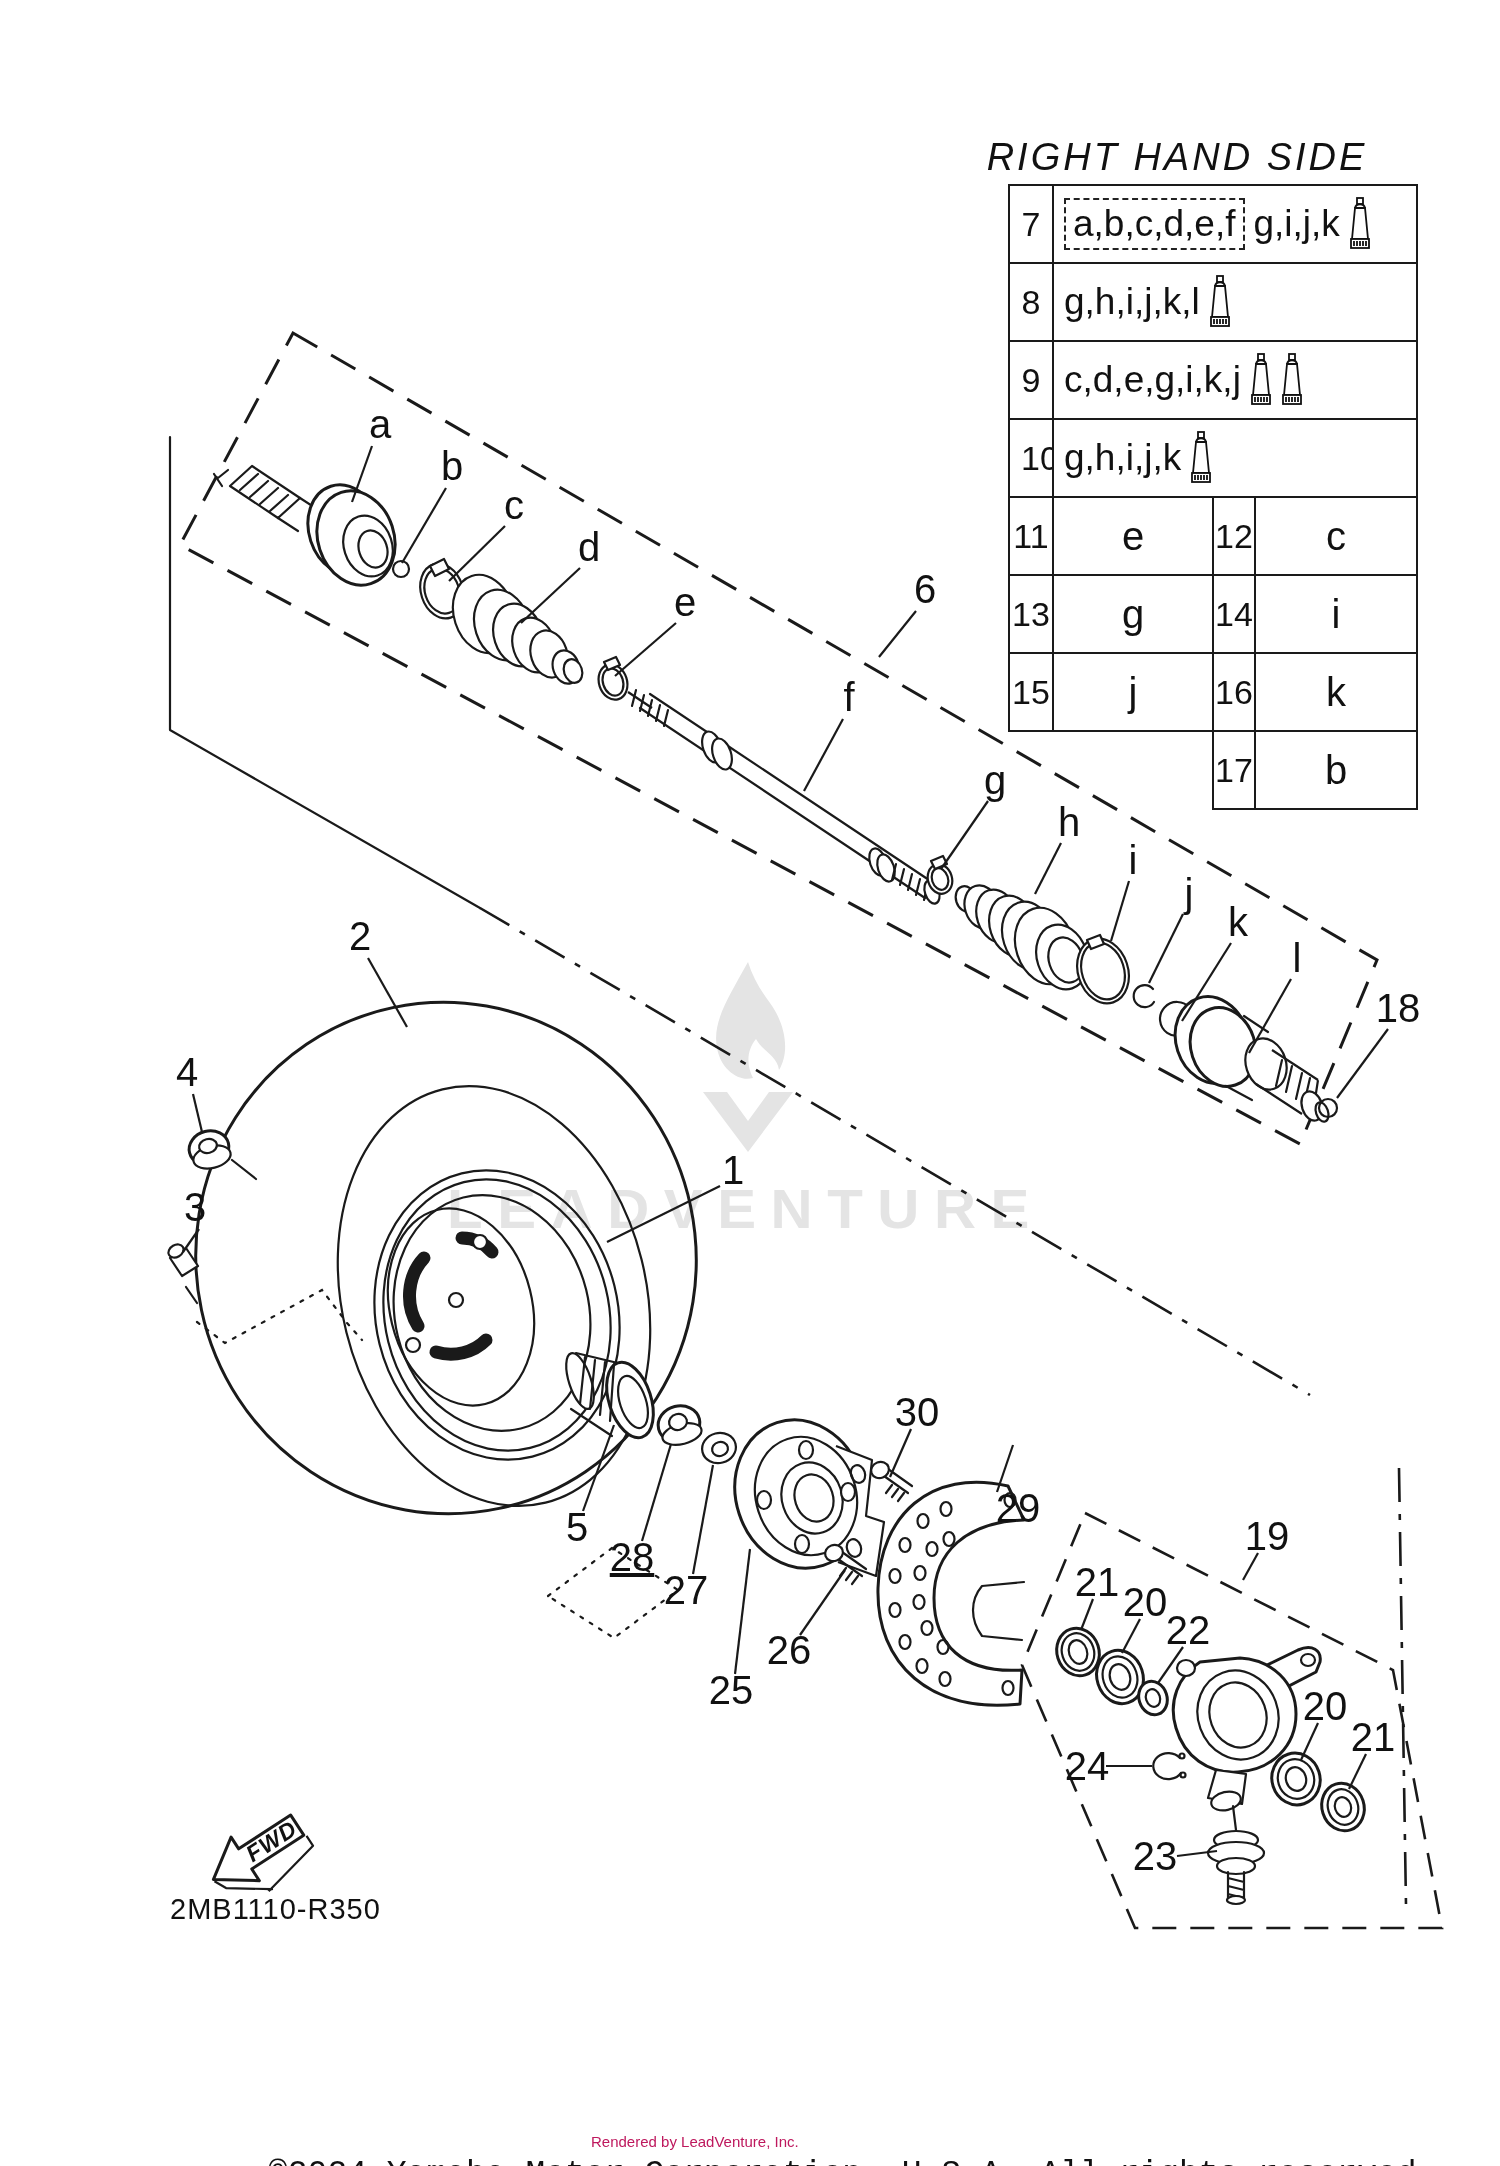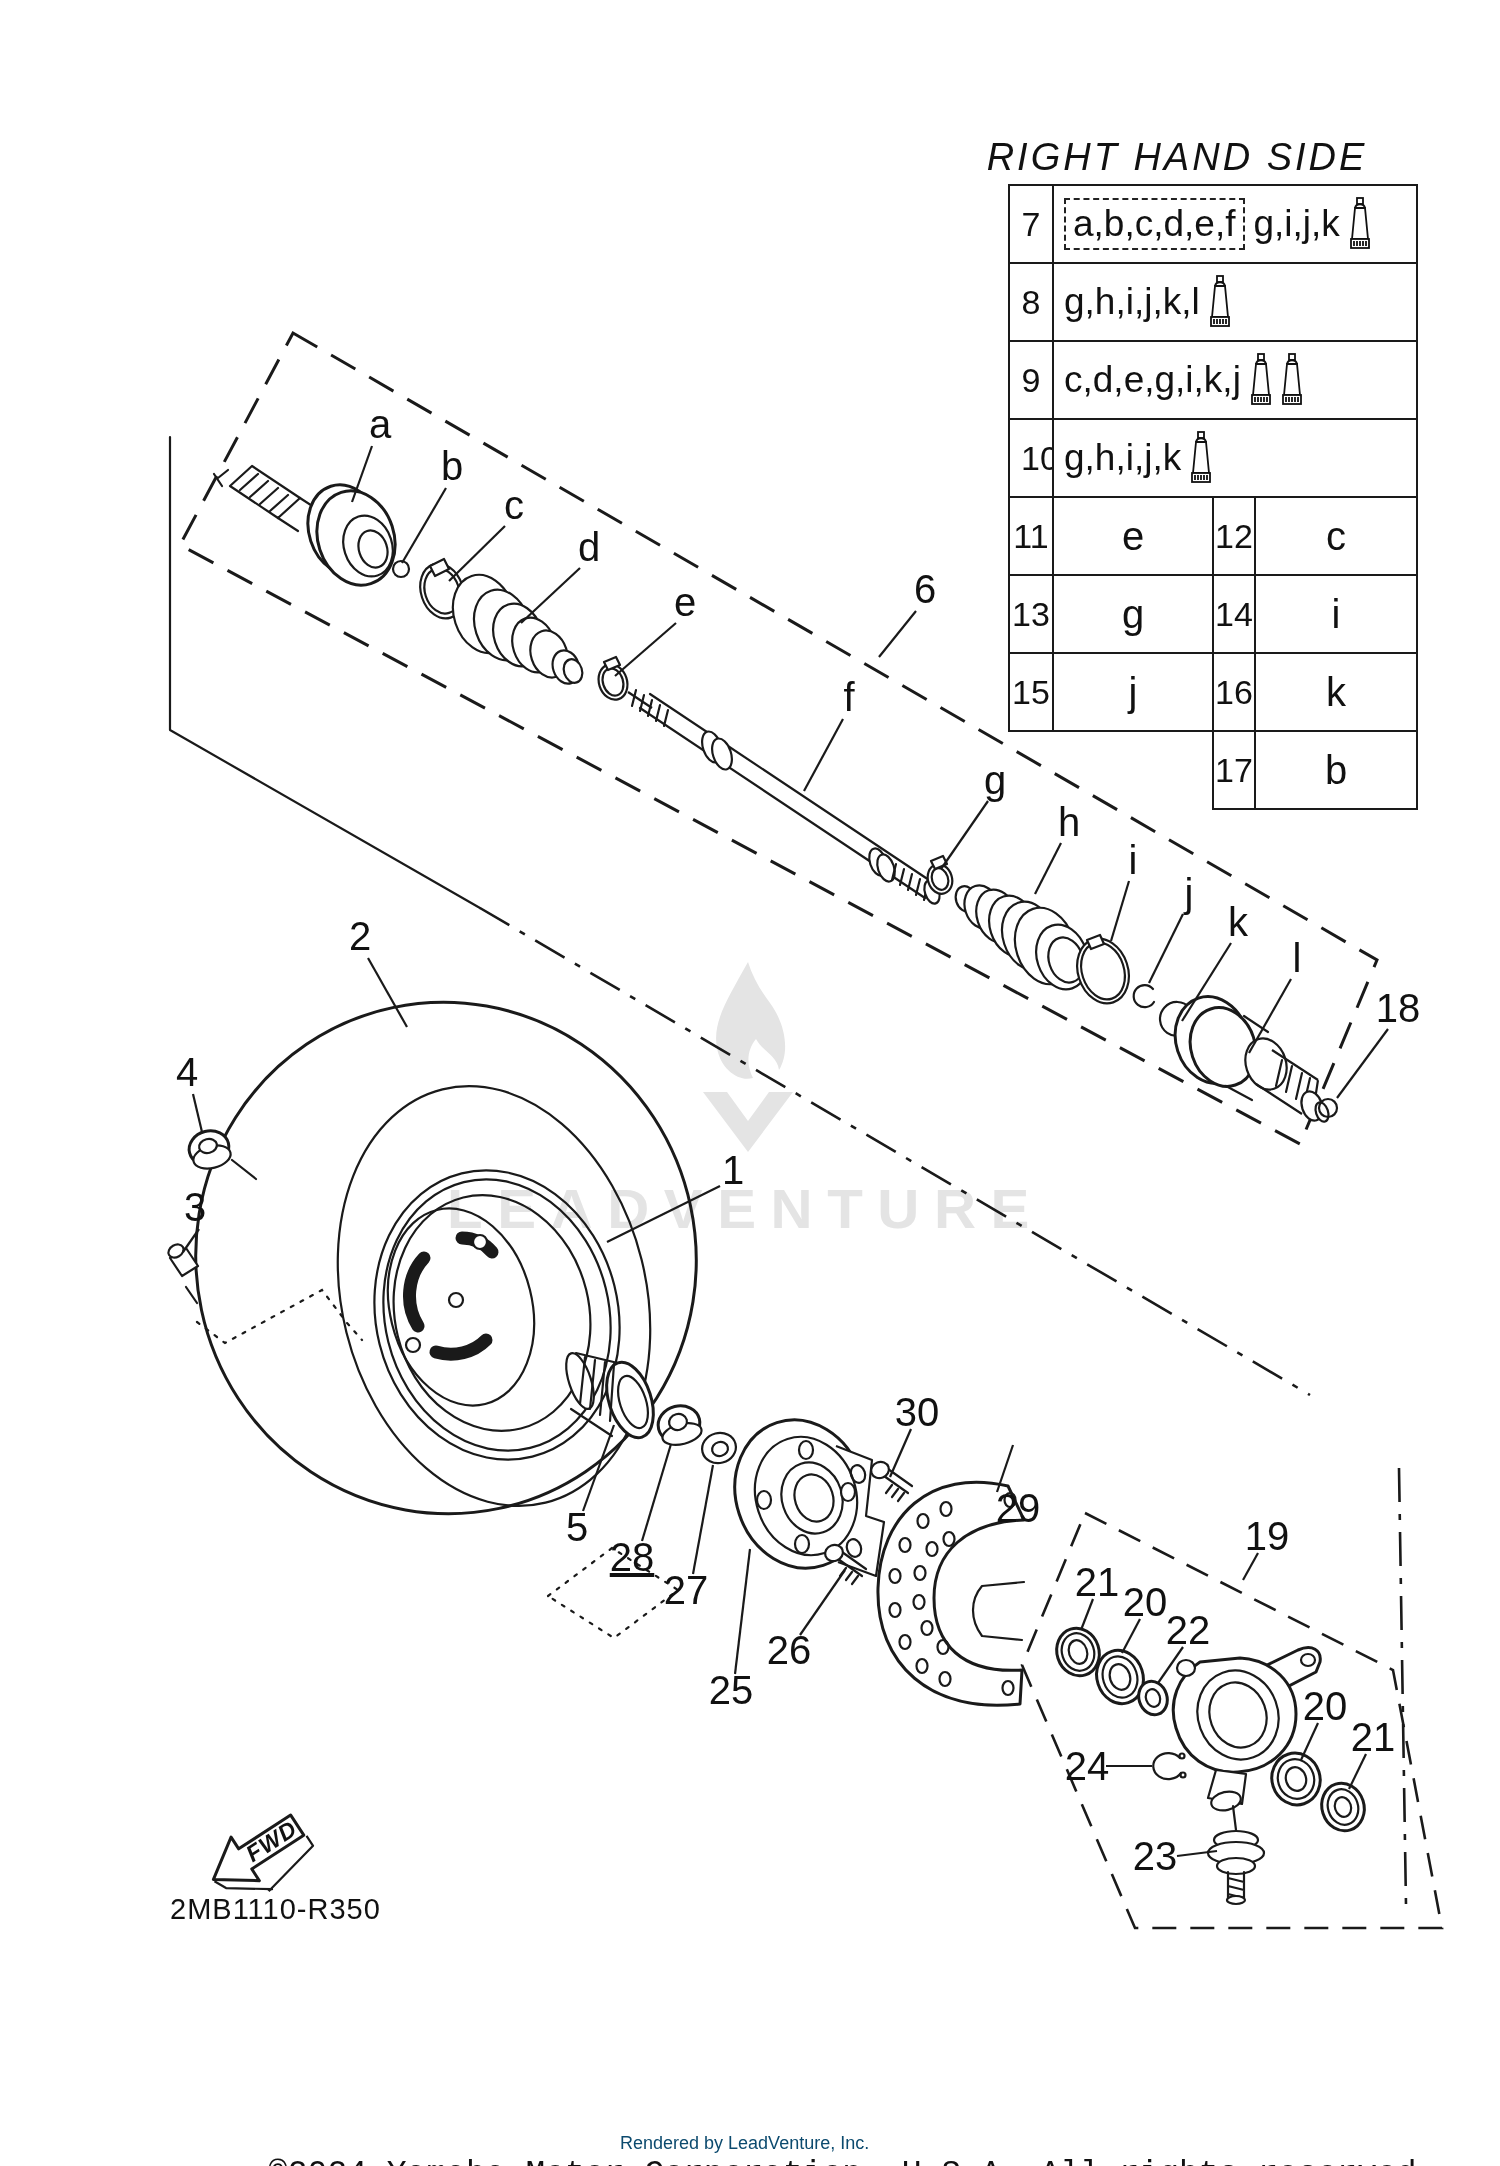--- a/index.html
+++ b/index.html
@@ -29,21 +29,21 @@
   .cell.content{justify-content:flex-start;padding-left:10px;gap:9px;font-size:37px;}
   .dashedbox{border:2px dashed #222;padding:3px 7px;display:inline-block;}
   .tube{flex:0 0 auto;}
   #partcode{position:absolute;left:170px;top:1893px;font-size:29px;letter-spacing:1px;}
   #fwdlabel{position:absolute;left:244px;top:1828px;font-size:23px;font-style:italic;
             font-weight:900;letter-spacing:1px;transform:rotate(-33deg);}
   #wm-text{position:absolute;left:447px;top:1176px;font-size:56px;font-weight:bold;
            letter-spacing:14px;color:#e4e4e4;transform:scaleX(1.04);transform-origin:left;}
   #copyright{position:absolute;left:268px;top:2122px;font-family:"Liberation Mono",monospace;
              font-size:33px;white-space:nowrap;margin-top:34px;}
-  #renderedby{position:absolute;left:620px;top:2133px;font-size:18px;color:#0c4a6e;white-space:nowrap;}
+  #renderedby{position:absolute;left:591px;top:2133px;font-size:15px;color:#be185d;white-space:nowrap;}
 </style>
 </head>
 <body>
 
 <div id="stage">
 
   <div id="wm-text">LEADVENTURE</div>
 
   <svg id="art" width="1500" height="2166" viewBox="0 0 1500 2166">
 

